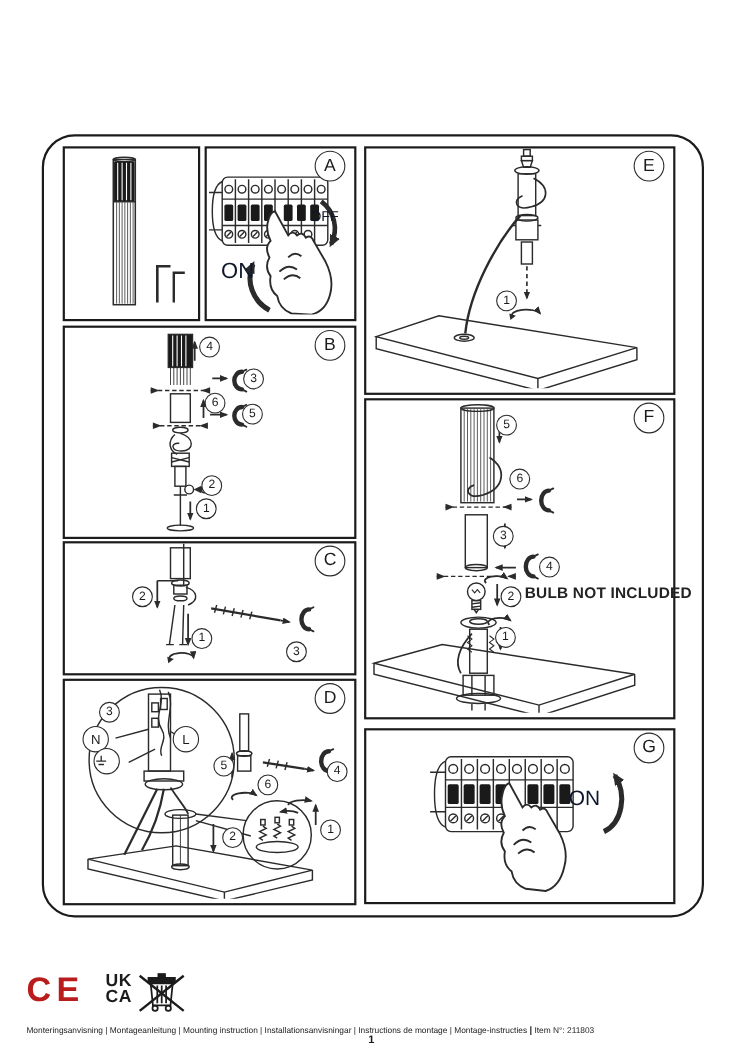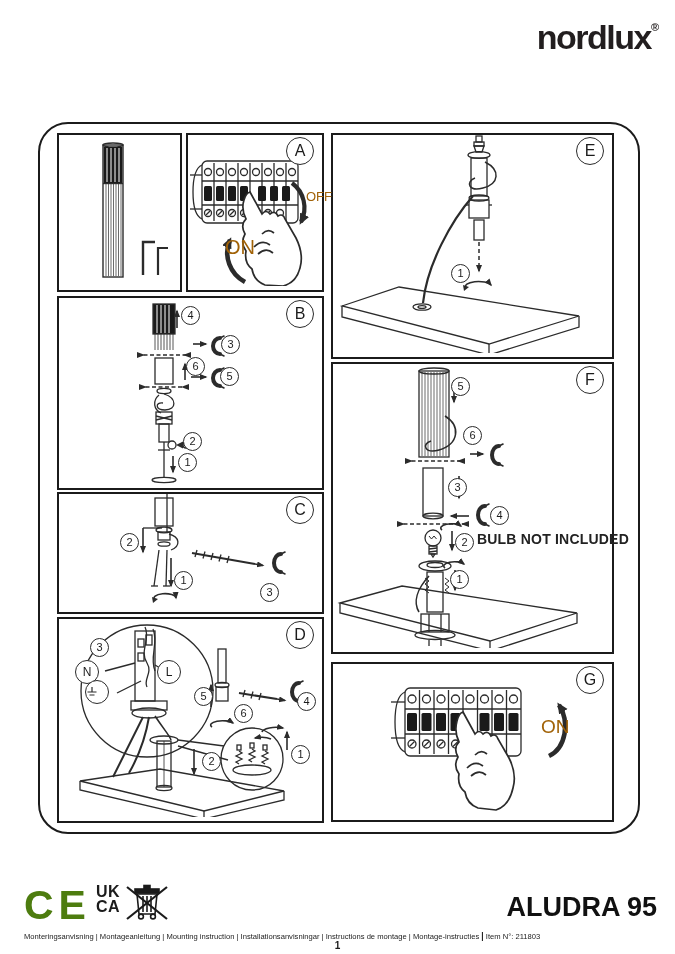--- a/index.html
+++ b/index.html
@@ -17,26 +17,26 @@
   .panel svg{position:absolute;left:0;top:0;}
   .plabel{position:absolute;top:2px;right:8px;width:26px;height:26px;
           border:1.6px solid #2b2b2b;border-radius:50%;text-align:center;
           line-height:26px;font-size:16px;background:#fff;z-index:3;}
   .step{position:absolute;width:17px;height:17px;border:1.4px solid #2b2b2b;
         border-radius:50%;text-align:center;line-height:17px;font-size:11px;
         background:#fff;z-index:3;}
   .wire{position:absolute;width:22px;height:22px;border:1.4px solid #2b2b2b;
         border-radius:50%;text-align:center;line-height:22px;font-size:12px;
         background:#fff;z-index:3;}
-  .onoff{position:absolute;color:#a16207;z-index:3;margin-left:24px;}
+  .onoff{position:absolute;color:#0f172a;z-index:3;}
   .note{position:absolute;font-size:14px;font-weight:bold;color:#222;
         letter-spacing:0.2px;z-index:3;white-space:nowrap;}
   
-  #ce{position:absolute;left:24px;top:882px;font-size:41px;font-weight:bold;
-      letter-spacing:5px;color:#4d7c0f;}
+  #ce{position:absolute;left:24px;top:882px;font-size:31px;font-weight:bold;
+      letter-spacing:5px;color:#b91c1c;}
   #ukca{position:absolute;left:96px;top:884px;font-size:16px;font-weight:bold;
         line-height:15px;letter-spacing:0.5px;color:#1b1b1b;}
   #weee{position:absolute;left:124px;top:880px;}
   #product{position:absolute;right:18px;top:892px;font-size:27px;font-weight:bold;
            color:#111;}
   #langline{position:absolute;left:24px;top:931px;width:632px;font-size:7.6px;
             color:#222;white-space:nowrap;}
   #langline b{font-size:8.5px;}
   #pageno{position:absolute;left:0;top:940px;width:675px;text-align:center;
           font-size:10px;font-weight:bold;}
@@ -51,23 +51,20 @@
     <defs>
       <marker id="arrh" markerWidth="9" markerHeight="8" refX="6" refY="3" orient="auto" markerUnits="userSpaceOnUse">
         <path d="M0,0 L7.5,3 L0,6 Z" fill="#2b2b2b"></path>
       </marker>
       <marker id="arrb" markerWidth="14" markerHeight="12" refX="8" refY="5" orient="auto" markerUnits="userSpaceOnUse">
         <path d="M0,0 L11,5 L0,10 Z" fill="#2b2b2b"></path>
       </marker>
     </defs>
   </svg>
 
-  <div id="logo">
-    <span>nordlux</span><sup>®</sup>
-  </div>
 
   <div id="frame"></div>
 
   <div class="panel" style="left:57px;top:133px;width:121px;height:155px;">
     <svg width="117" height="151" viewBox="0 0 117 151">
       <g stroke="#2b2b2b" fill="none" stroke-width="1.4">
         <ellipse cx="54" cy="10" rx="10" ry="2"></ellipse>
         <rect x="44" y="10" width="20" height="132"></rect>
         <rect x="44.7" y="12" width="18.6" height="36" fill="#1a1a1a" stroke="none"></rect>
         <g stroke="#fff" stroke-width="1">
@@ -520,21 +517,20 @@
       <path d="M13,14 L33,14 L31,34 L15,34 Z"></path>
       <rect x="11" y="9" width="24" height="4" fill="#1b1b1b"></rect>
       <rect x="20" y="5.5" width="6" height="3.5" fill="#1b1b1b"></rect>
       <line x1="19" y1="16" x2="19" y2="32"></line>
         <line x1="23" y1="16" x2="23" y2="32"></line>
         <line x1="27" y1="16" x2="27" y2="32"></line>
       <circle cx="17" cy="36.5" r="2.4"></circle>
         <circle cx="29" cy="36.5" r="2.4"></circle>
     </g>
   </svg>
-  <div id="product">ALUDRA 95</div>
   <div id="langline">
     <span>Monteringsanvisning | Montageanleitung | Mounting instruction | Installationsanvisningar | Instructions de montage | Montage-instructies</span>
     <b>|</b>
     <span>Item N°: 211803</span>
   </div>
   <div id="pageno">1</div>
 
 </div>
 
 </body></html>

